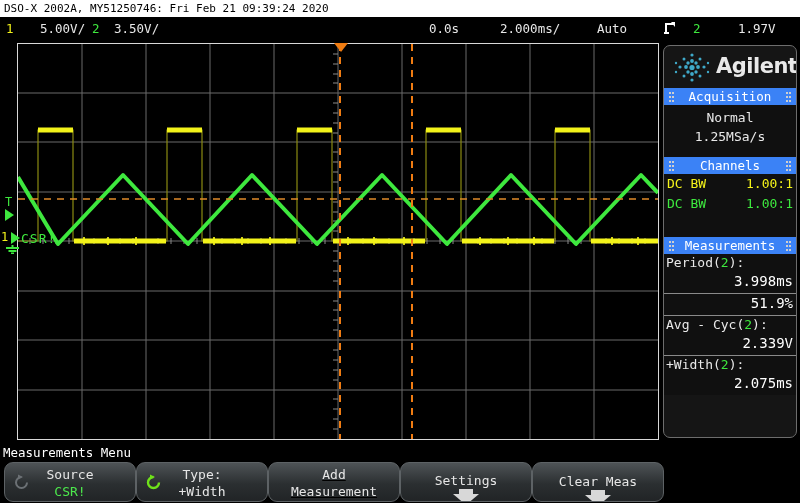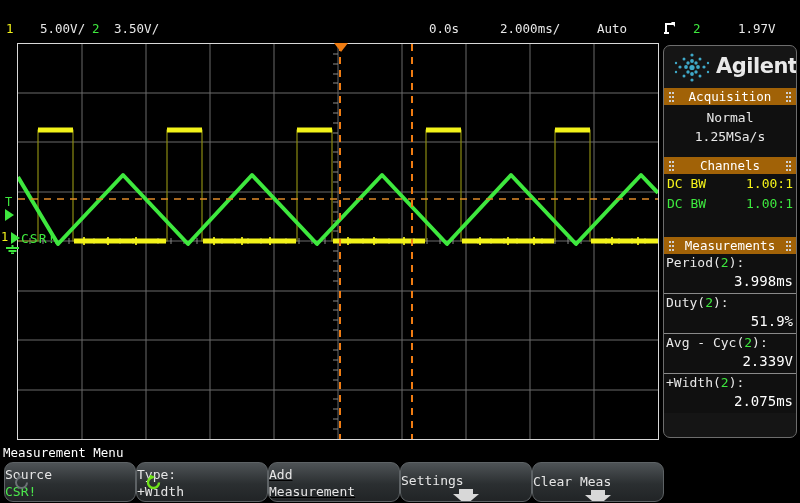--- a/index.html
+++ b/index.html
@@ -42,21 +42,21 @@
 
   
   .sidebar{position:absolute;left:663px;top:45px;width:134px;height:393px;
            background:#151515;border:1px solid #6d6d6d;border-radius:7px;
            box-sizing:border-box;overflow:hidden;}
   .logo{height:42px;position:relative;}
   .logotext{position:absolute;left:52px;top:8px;color:#e9e9e9;
             font-family:"DejaVu Sans","Liberation Sans",sans-serif;
             font-size:21px;font-weight:bold;letter-spacing:-0.5px;}
   .logomark{position:absolute;left:8px;top:5px;width:40px;height:33px;}
-  .secthead{position:relative;height:17px;background:#a16207;color:#fff;
+  .secthead{position:relative;height:17px;background:#3b82f6;color:#fff;
             font-size:12.5px;line-height:17px;text-align:center;}
   .dots{position:absolute;top:4px;width:5px;height:10px;}
   .dots.l{left:5px;} .dots.r{right:5px;}
   .dot{position:absolute;width:2px;height:2px;background:#cfcfcf;}
   .secbody{background:#101010;}
   .ctr{text-align:center;color:#e9e9e9;font-size:13px;line-height:19px;}
   .chrow{position:relative;height:20px;font-size:13px;line-height:20px;}
   .chrow .lbl{position:absolute;left:3px;}
   .chrow .val{position:absolute;right:3px;}
   .mrow{border-top:1px solid #8a8a8a;padding:0 0 2px 0;}
@@ -65,33 +65,34 @@
   .mval{color:#ffffff;font-size:14px;line-height:19px;text-align:right;padding-right:3px;}
 
   
   .menubar{position:absolute;left:0;top:443px;width:800px;height:19px;
            background:#000;color:#ffffff;font-size:12.5px;line-height:19px;
            padding-left:3px;box-sizing:border-box;}
   .softkeys{position:absolute;left:0;top:462px;width:800px;height:41px;}
   .skey{position:absolute;top:0;width:132px;height:40px;border-radius:9px;
         background:linear-gradient(#4e5356,#2b2f31 55%,#212426);
         border:1px solid #5d6265;box-sizing:border-box;overflow:hidden;}
-  .skline{color:#e6e6e6;font-size:13px;line-height:17px;}
+  .skline{color:#e6e6e6;font-size:13px;line-height:17px;text-align:center;}
   .skline.g{color:#4ce84c;}
   .skarrow{width:0;height:0;margin:2px auto 0 auto;
            border-left:13px solid transparent;border-right:13px solid transparent;
            border-top:11px solid #d8d8d8;}
   .skarrow-stem{width:14px;height:5px;background:#d8d8d8;margin:0 auto;}
   .cyc{position:absolute;left:8px;top:11px;width:17px;height:17px;}
 </style>
 </head>
 <body>
 
 <div id="app">
 
+  <div class="titlebar">DSO-X 2002A, MY51250746: Fri Feb 21 09:39:24 2020</div>
 
   <div class="statusbar">
     <span class="sb ch1c" style="left:6px;">1</span>
     <span class="sb" style="left:40px;">5.00V/</span>
     <span class="sb ch2c" style="left:92px;">2</span>
     <span class="sb" style="left:114px;">3.50V/</span>
     <span class="sb" style="left:429px;">0.0s</span>
     <span class="sb" style="left:500px;">2.000ms/</span>
     <span class="sb" style="left:597px;">Auto</span>
     <span class="sb" style="left:664px;top:3px;">
@@ -368,35 +369,34 @@
         <span class="dot" style="left:0;top:8px;"></span>
           <span class="dot" style="left:3px;top:8px;"></span>
       </span>
     </div>
     <div class="secbody">
       <div class="mrow">
         <div class="mlbl"><span>Period</span><span>(</span><span class="ch2c">2</span><span>):</span></div>
         <div class="mval">3.998ms</div>
       </div>
       <div class="mrow">
-        <div class="mlbl"><span>Duty</span><span>(</span><span class="ch2c">2</span><span>):</span></div>
         <div class="mval">51.9%</div>
       </div>
       <div class="mrow">
         <div class="mlbl"><span>Avg - Cyc</span><span>(</span><span class="ch2c">2</span><span>):</span></div>
         <div class="mval">2.339V</div>
       </div>
       <div class="mrow">
         <div class="mlbl"><span>+Width</span><span>(</span><span class="ch2c">2</span><span>):</span></div>
         <div class="mval">2.075ms</div>
       </div>
     </div>
   </div>
 
-  <div class="menubar">Measurement Menu</div>
+  <div class="menubar">Measurements Menu</div>
 
   <div class="softkeys">
 
     <div class="skey" style="left:4px;">
       <svg class="cyc" viewBox="0 0 17 17">
         <path d="M14 8.5 A5.5 5.5 0 1 1 8.5 3" fill="none" stroke="#6b7074" stroke-width="2"></path>
         <path d="M5 0.5 L10 3 L5 5.5 Z" fill="#6b7074"></path>
       </svg>
       <div class="skline" style="margin-top:3px;">Source</div>
       <div class="skline g">CSR!</div>

